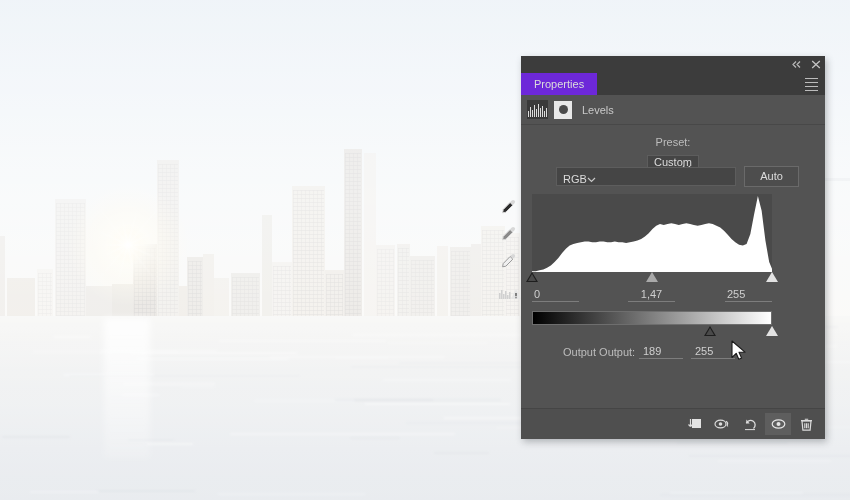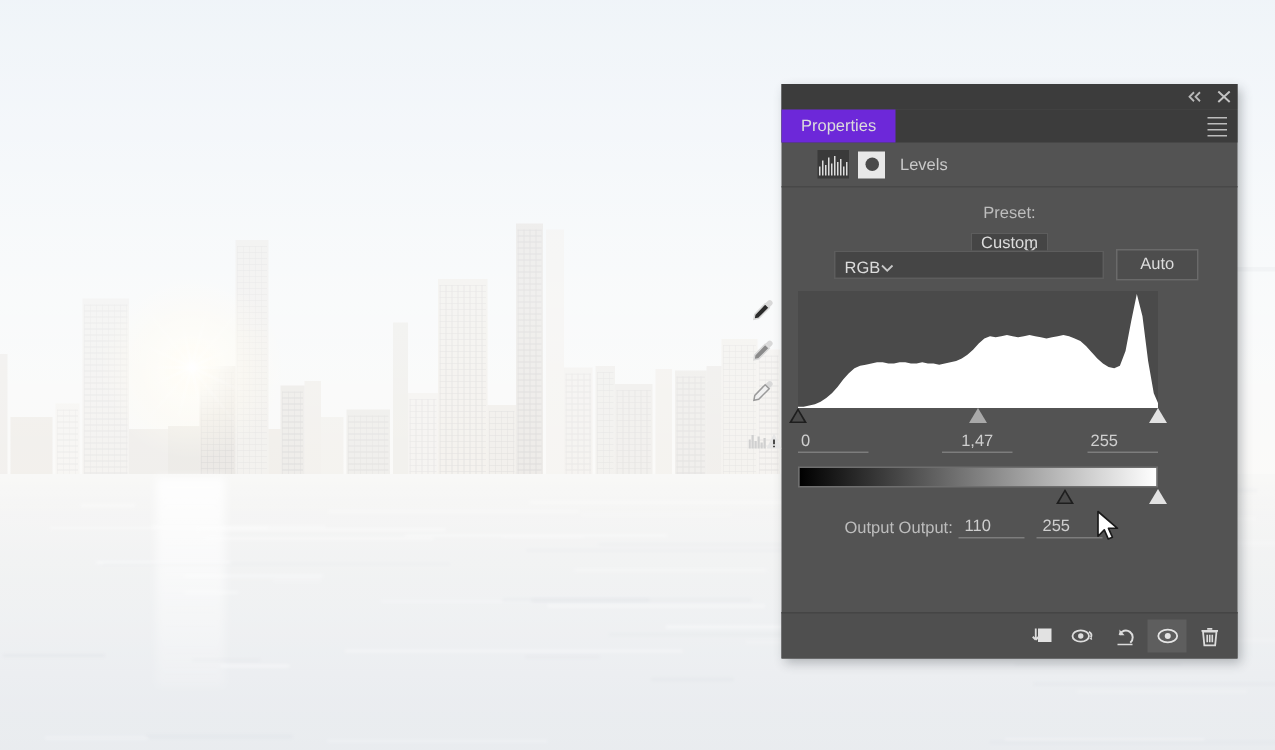--- a/index.html
+++ b/index.html
@@ -41,21 +41,21 @@
   .topbar-btns{position:absolute;right:4px;top:0;height:17px;display:flex;align-items:center;gap:9px;}
   .tb-ico{color:#b9b9b9;font-size:10px;line-height:1;cursor:pointer;}
   .tb-ico svg{display:block;}
 
   .panel-tabs{height:22px;background:#3c3c3c;position:relative;display:flex;align-items:flex-end;}
   .tab{height:22px;padding:0 13px;display:flex;align-items:center;font-size:11px;color:#c9c9c9;cursor:pointer;}
   .tab.active{background:#6d28d9;color:#dcdcdc;}
   .menu-btn{position:absolute;right:7px;top:5px;cursor:pointer;}
   .menu-btn span{display:block;width:13px;height:1px;background:#bcbcbc;margin-bottom:3px;}
 
-  .adj-header{height:29px;display:flex;align-items:center;padding:0 0 0 24px;gap:6px;
+  .adj-header{height:29px;display:flex;align-items:center;padding:0 0 0 6px;gap:6px;
     border-bottom:1px solid #484848;}
   .adj-icon{width:21px;height:19px;background:#3a3a3a;display:flex;align-items:flex-end;justify-content:center;gap:1px;padding-bottom:2px;box-sizing:border-box;}
   .adj-icon i{display:block;width:1px;background:#dcdcdc;}
   .mask-thumb{width:18px;height:18px;background:#e8e8e8;display:flex;align-items:center;justify-content:center;}
   .mask-thumb b{display:block;width:9px;height:9px;border-radius:50%;background:#4a4a4a;}
   .adj-title{font-size:11px;color:#c9c9c9;margin-left:4px;}
 
   .preset-row{display:flex;align-items:center;height:20px;margin:11px 11px 0 11px;gap:7px;flex-direction:column;}
   .lbl{color:#bdbdbd;font-size:11px;}
   .select{flex:1;height:19px;background:#454545;border:1px solid #5d5d5d;
@@ -348,21 +348,21 @@
 
   <div class="out-sliders">
     <span class="tri-outline" style="left:172px;">
         <i class="tri-inner"></i>
       </span>
     <span class="tri-outline tri-white" style="left:234px;"></span>
   </div>
 
   <div class="out-row">
     <span class="out-lbl">Output Output:</span>
-    <span class="out-field" style="left:107px;">110</span>
+    <span class="out-field" style="left:107px;">189</span>
     <span class="out-field" style="left:159px;">255</span>
   </div>
 
   <div class="panel-footer">
     <div class="footer-btns">
       <span class="fbtn">
         <svg width="17" height="14" viewBox="0 0 17 14">
           <rect x="6" y="2" width="9" height="9" fill="#e2e2e2"></rect>
           <path d="M4.5 2v7.5M4.5 9.5l-2-2M4.5 9.5l2-2" stroke="#ddd" stroke-width="1.2" fill="none"></path>
         </svg>

